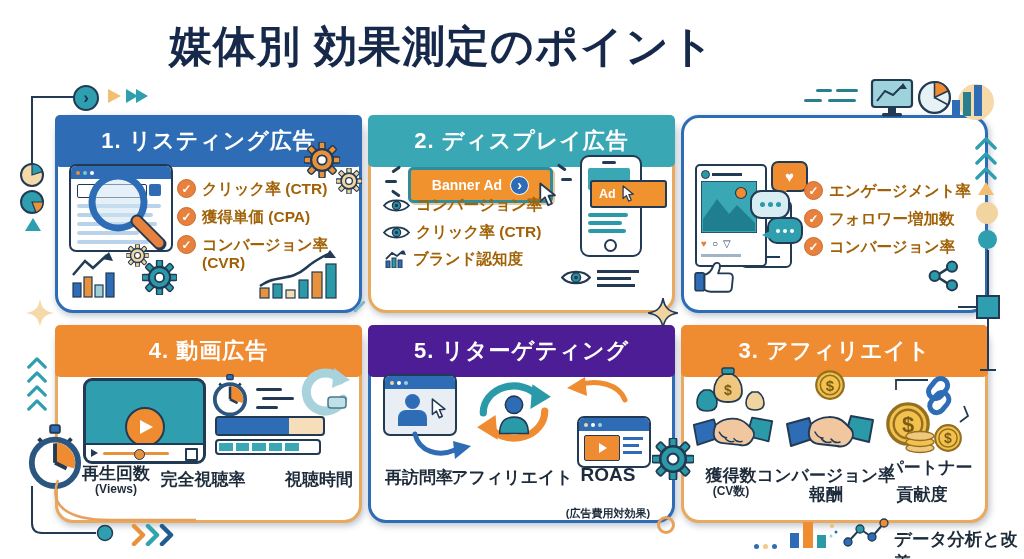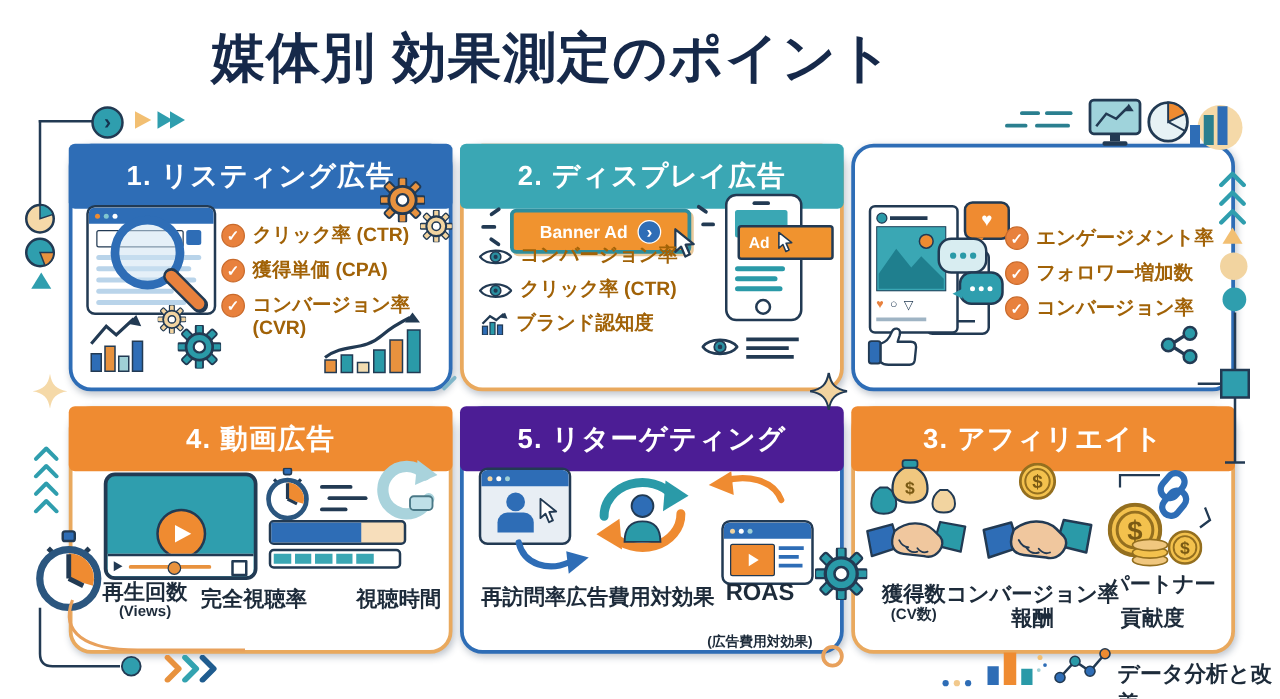--- a/index.html
+++ b/index.html
@@ -353,21 +353,21 @@
           <span class="bdot" style="background:#9fd0d6"></span>
         </div>
       <div class="abs" style="left:5px;top:17px;width:34px;height:24px;background:#ef8b31;border:1.5px solid #223a53;border-radius:2px;display:flex;align-items:center;justify-content:center;">
         <div class="tri-right" style="border-top-width:5px;border-bottom-width:5px;border-left:8px solid #fff;margin-left:2px;"></div>
       </div>
       <div class="abs" style="left:44px;top:19px;width:20px;height:3px;background:#2e6db6;"></div>
       <div class="abs" style="left:44px;top:26px;width:16px;height:3px;background:#2e6db6;"></div>
       <div class="abs" style="left:44px;top:33px;width:19px;height:3px;background:#2e6db6;"></div>
     </div>
     <div class="label-big" style="left:48px;top:138px;">再訪問率</div>
-    <div class="label-big" style="left:141px;top:138px;">広告費用対効果</div>
+    <div class="label-big" style="left:141px;top:138px;">アフィリエイト</div>
     <div class="label-big" style="left:237px;top:136px;font-size:19px;">ROAS</div>
     <div class="label-sub" style="left:237px;top:158px;font-size:11px;margin-top:20px;">(広告費用対効果)</div>
   </div>
 
   <div class="card" style="left:681px;top:325px;border:3px solid #e9a95e;">
     <div class="card-header" style="background:#ef8b31;">3. アフィリエイト</div>
     <svg class="abs" style="left:8px;top:38px;" width="82" height="96" viewBox="0 0 82 96">
       <path d="M12,24 q-7,4 -7,13 q0,8 10,8 q10,0 10,-8 q0,-9 -7,-13 z" fill="#2a9aa8" stroke="#223a53" stroke-width="1.6"></path>
       <path d="M60,26 q-6,4 -6,11 q0,7 9,7 q9,0 9,-7 q0,-7 -6,-11 z" fill="#f2d4a0" stroke="#223a53" stroke-width="1.6"></path>
       <path d="M32,8 q-10,5 -10,17 q0,11 14,11 q14,0 14,-11 q0,-12 -10,-17 z" fill="#f0c77f" stroke="#223a53" stroke-width="1.8"></path>

